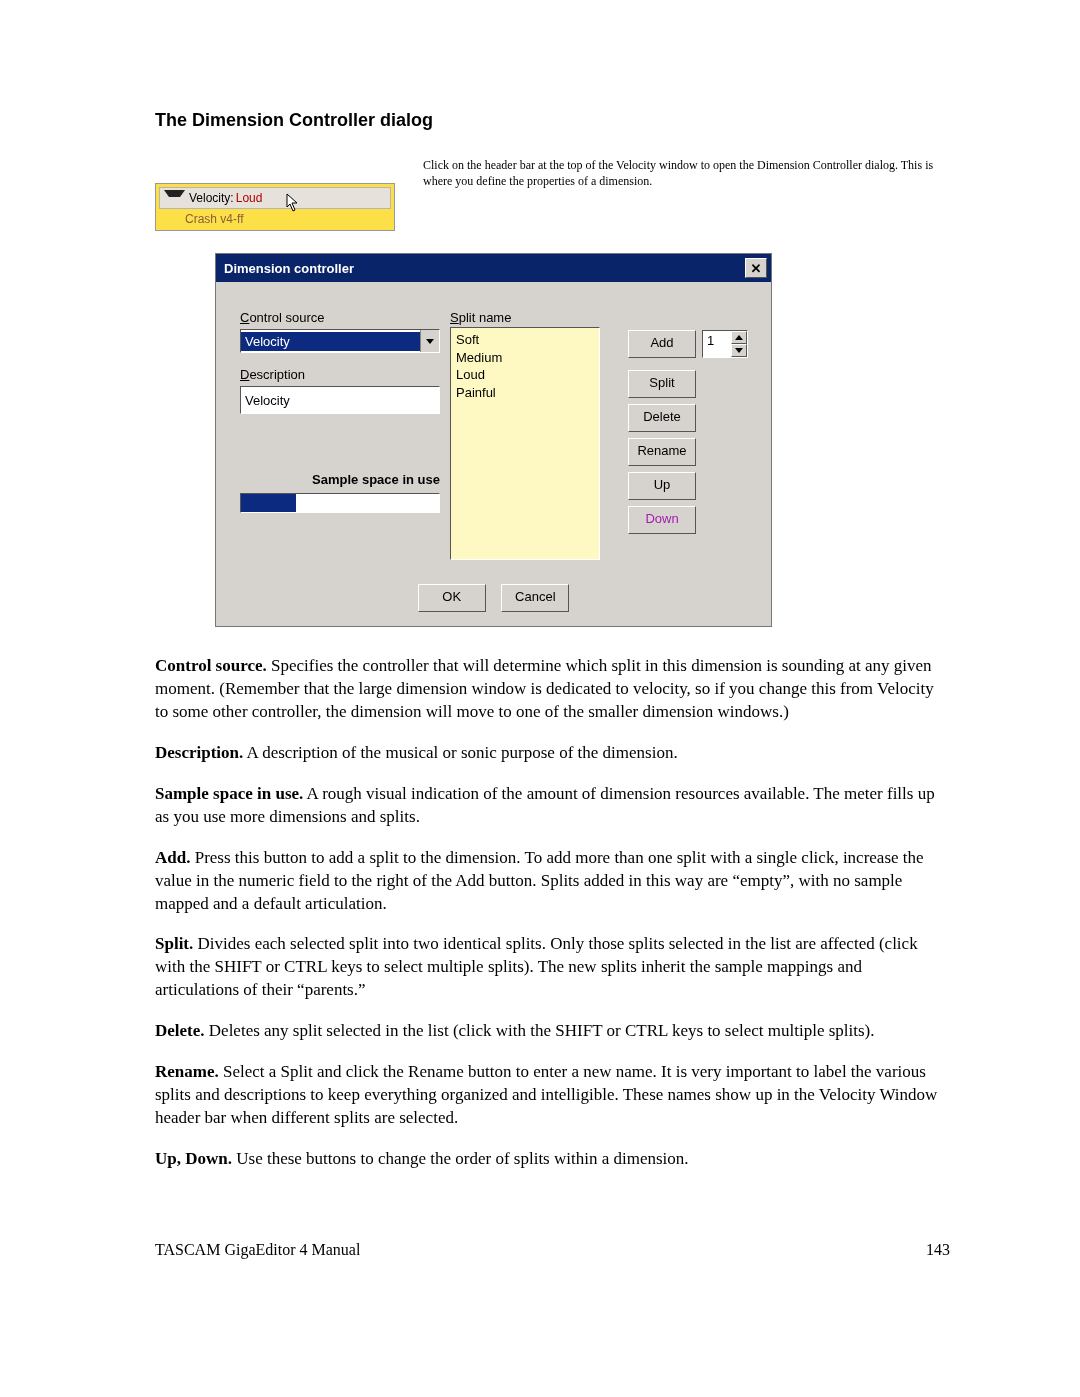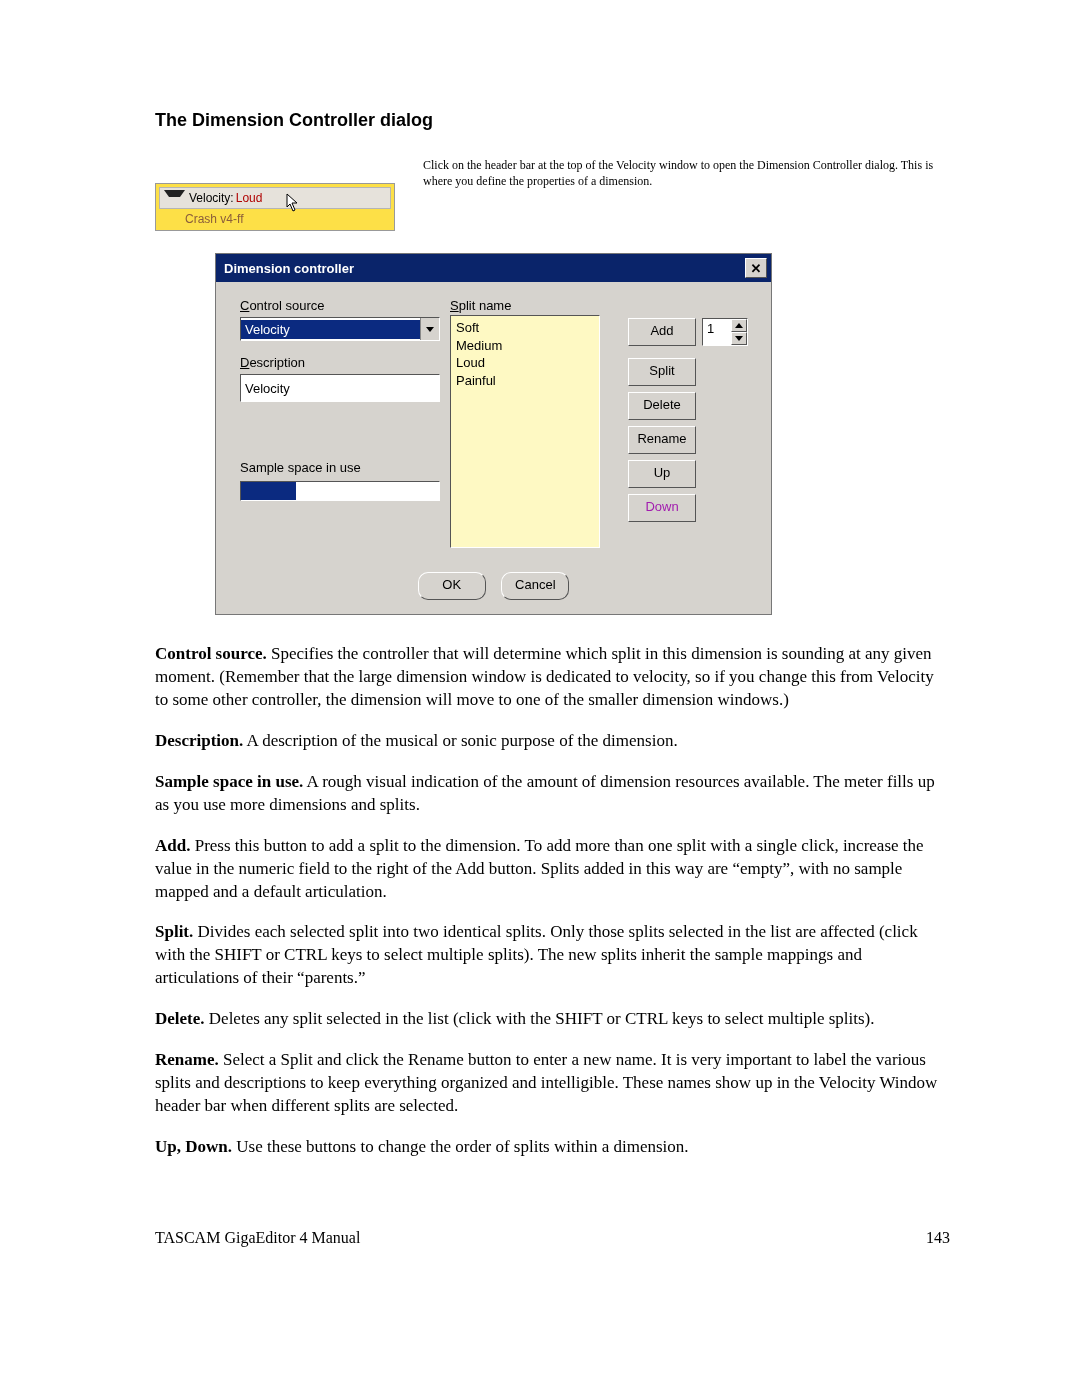--- a/index.html
+++ b/index.html
@@ -98,21 +98,21 @@
     border-bottom-color:#555;
     color:#000;
     display:flex;
     align-items:center;
     justify-content:center;
     font-family: Arial, sans-serif;
     font-weight: bold;
     font-size: 13px;
   }
   .dialog-body {
-    padding: 16px 14px 16px 24px;
+    padding: 28px 14px 16px 24px;
     display: flex;
     gap: 10px;
   }
   .col-left { width: 200px; }
   .col-mid  { width: 150px; }
   .col-right{ flex:1; padding-left: 18px; }
 
   .lbl { margin-bottom: 4px; }
   .lbl .u { text-decoration: underline; }
   .combo, .txt {
@@ -132,21 +132,21 @@
     width:18px; height:100%;
     background:#d6d3ce;
     border-left:1px solid #888;
     display:flex; align-items:center; justify-content:center;
   }
   .combo .arrow div{
     width:0;height:0;border-left:4px solid transparent;border-right:4px solid transparent;border-top:5px solid #000;
   }
   .txt { padding: 2px 4px; }
   .spacer { height: 14px; }
-  .sample-label { text-align:left; margin-top: 58px; margin-bottom:6px;}
+  .sample-label { text-align:right; margin-top: 58px; margin-bottom:6px;font-weight:bold;}
   .meter {
     height:18px; background:#fff;
     border: 1px solid #555;
     border-top-color:#555; border-left-color:#555;
     border-right-color:#fff; border-bottom-color:#fff;
   }
   .meter .fill { background:#0b2a80; height:100%; }
 
   .listbox {
     background:#fef9c3;
@@ -184,21 +184,21 @@
   .spin .arrows { width:16px; display:flex; flex-direction:column;}
   .spin .arrows div {
     flex:1; background:#d6d3ce; border:1px solid #fff;
     border-right-color:#555;border-bottom-color:#555;
     display:flex;align-items:center;justify-content:center;
   }
   .spin .arrows .up span{width:0;height:0;border-left:4px solid transparent;border-right:4px solid transparent;border-bottom:5px solid #000;}
   .spin .arrows .dn span{width:0;height:0;border-left:4px solid transparent;border-right:4px solid transparent;border-top:5px solid #000;}
 
   .okrow { text-align:center; padding: 8px 0 14px 0; }
-  .okrow .btn { display:inline-block; margin: 0 6px; border-radius: 10px; }
+  .okrow .btn { display:inline-block; margin: 0 6px; }
 
   
   .para {
     font-size: 17px;
     line-height: 1.35;
     margin-bottom: 18px;
   }
   .footer {
     display:flex;
     justify-content:space-between;

